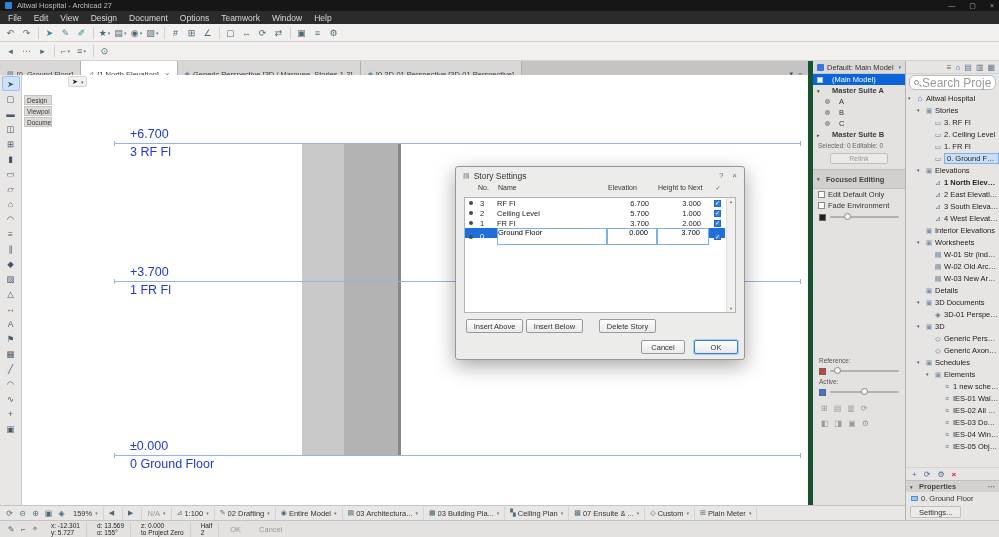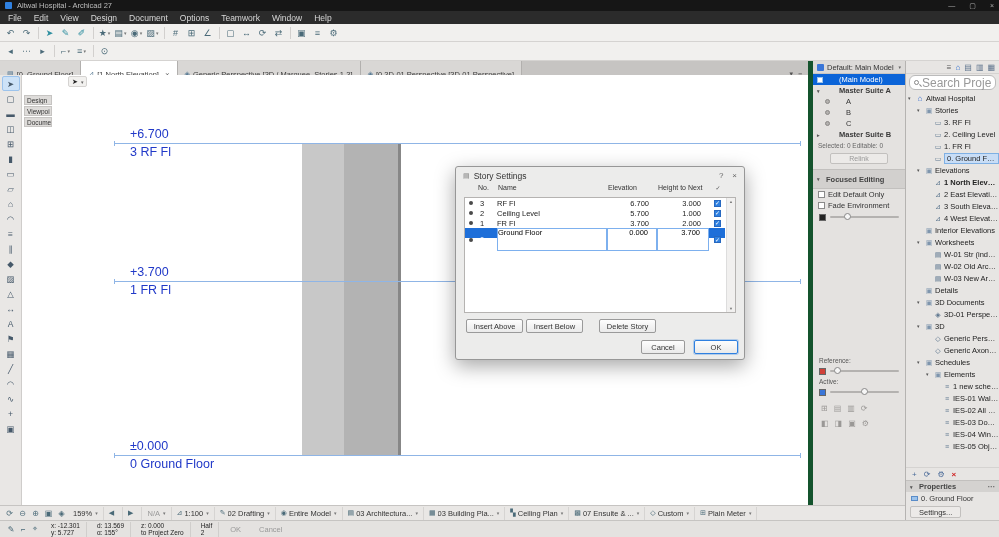--- a/index.html
+++ b/index.html
@@ -76,35 +76,35 @@
 .ss-row{height:10px;font-size:7.5px;color:#222}
 .ss-row .dot{width:4px;height:4px;border-radius:50%;background:#4a4a4a;margin-left:4px}
 .ss-row .num{padding-left:3px}
 .ss-row .val{text-align:right;padding-right:8px}
 .ss-row .cname{overflow:hidden;white-space:nowrap}
 .checkbox{width:7px;height:7px;border:1px solid #8a8a8a;background:#fff;display:inline-block;position:relative}
 .chkwrap{display:flex;justify-content:center}
 .checked .checkbox{background:#2f80e0;border-color:#2668c0}
 .checked .checkbox::after{content:"✓";color:#fff;font-size:6px;position:absolute;left:0.5px;top:-1.5px}
 .ss-row.selected{background:#1e6fd9;color:#fff}
-.ss-row.selected .cellbox{background:#fff;color:#000;border:1px solid #7db0ee;height:23px;line-height:8px}
+.ss-row.selected .cellbox{background:#fff;color:#000;border:1px solid #7db0ee;height:17px;line-height:8px}
 .ss-scroll{position:absolute;right:0;top:0;bottom:0;width:9px;background:#f1f0ef;border-left:1px solid #ddd;display:flex;flex-direction:column;justify-content:space-between;align-items:center;font-size:4px;color:#777;padding:1px 0}
 .dlg-btn{position:absolute;height:14px;background:linear-gradient(#fdfdfd,#eaeaea);border:1px solid #9a9a9a;border-radius:2px;font-size:7.5px;color:#333;font-family:inherit}
 .b-ia{left:10px;top:152px;width:57px}
 .b-ib{left:70px;top:152px;width:57px}
 .b-ds{left:143px;top:152px;width:57px}
 .b-cancel{left:185px;top:173px;width:44px}
 .b-ok{left:238px;top:173px;width:44px;border:1px solid #2f80e0;box-shadow:0 0 0 1px rgba(47,128,224,.3)}
 
 
 .right1{position:absolute;left:808px;top:61px;width:97px;height:444px;background:#e4e2e0;border-left:5px solid #14532d;font-size:7.5px;overflow:hidden}
 .r1-header{height:13px;display:flex;align-items:center;gap:3px;padding:0 4px;background:#dcdad8;border-bottom:1px solid #c8c6c4;white-space:nowrap;overflow:hidden}
 .r1hico{width:7px;height:7px;background:#3a76d8;border-radius:1px;flex:none}
 .caretr{margin-left:auto;font-size:5px;color:#666}
-.r1-row{height:11px;display:flex;align-items:center;gap:16px;padding:0 4px;white-space:nowrap;overflow:hidden}
+.r1-row{height:11px;display:flex;align-items:center;gap:9px;padding:0 4px;white-space:nowrap;overflow:hidden}
 .r1-row.sel{background:#0b64d8;color:#fff}
 .opt-ico{width:6px;height:6px;background:#fff;border:1px solid #9cc3ec;flex:none}
 .r1-row.grp{font-weight:bold;color:#3a3a3a}
 .exp{font-size:5px;color:#555;width:6px;display:inline-block}
 .r1-variants .r1-row{padding-left:12px;height:11px}
 .vdot{width:5px;height:5px;border-radius:50%;background:#b2b0ae;border:1px solid #8a8886;flex:none}
 .r1-info{font-size:6.5px;color:#666;padding:2px 5px}
 .r1-relink{display:flex;justify-content:center;padding:2px 0}
 .relink-btn{width:58px;height:11px;font-size:7px;color:#999;background:#eceae8;border:1px solid #c2c0be;border-radius:2px;font-family:inherit}
 .r1-section{height:20px;background:#d2d0ce;display:flex;align-items:center;gap:3px;padding:0 4px;border-top:1px solid #c2c0be;border-bottom:1px solid #c2c0be;font-weight:bold;color:#444;margin-top:3px}

